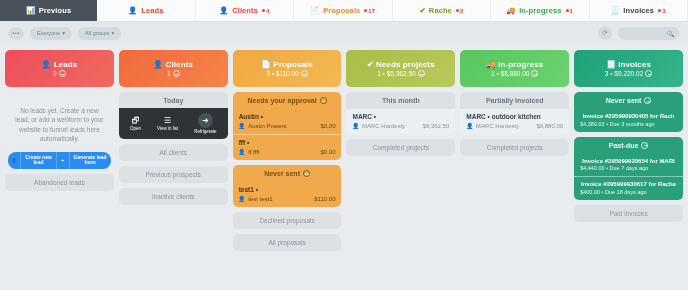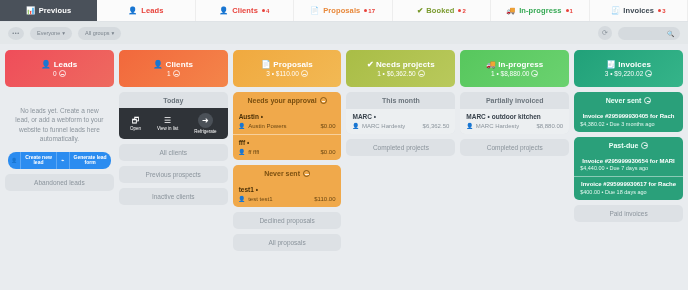--- a/index.html
+++ b/index.html
@@ -283,21 +283,21 @@
       <span>Clients</span>
       <span class="badge"><span class="dot"></span><span>4</span></span>
     </div>
     <div class="tab tab-proposals">
       <span class="ticon">📄</span>
       <span>Proposals</span>
       <span class="badge"><span class="dot"></span><span>17</span></span>
     </div>
     <div class="tab tab-booked">
       <span class="ticon">✔</span>
-      <span>Booked</span>
+      <span>Rache</span>
       <span class="badge"><span class="dot"></span><span>2</span></span>
     </div>
     <div class="tab tab-inprog">
       <span class="ticon">🚚</span>
       <span>In-progress</span>
       <span class="badge"><span class="dot"></span><span>1</span></span>
     </div>
     <div class="tab tab-invoices">
       <span class="ticon">🧾</span>
       <span>Invoices</span>

